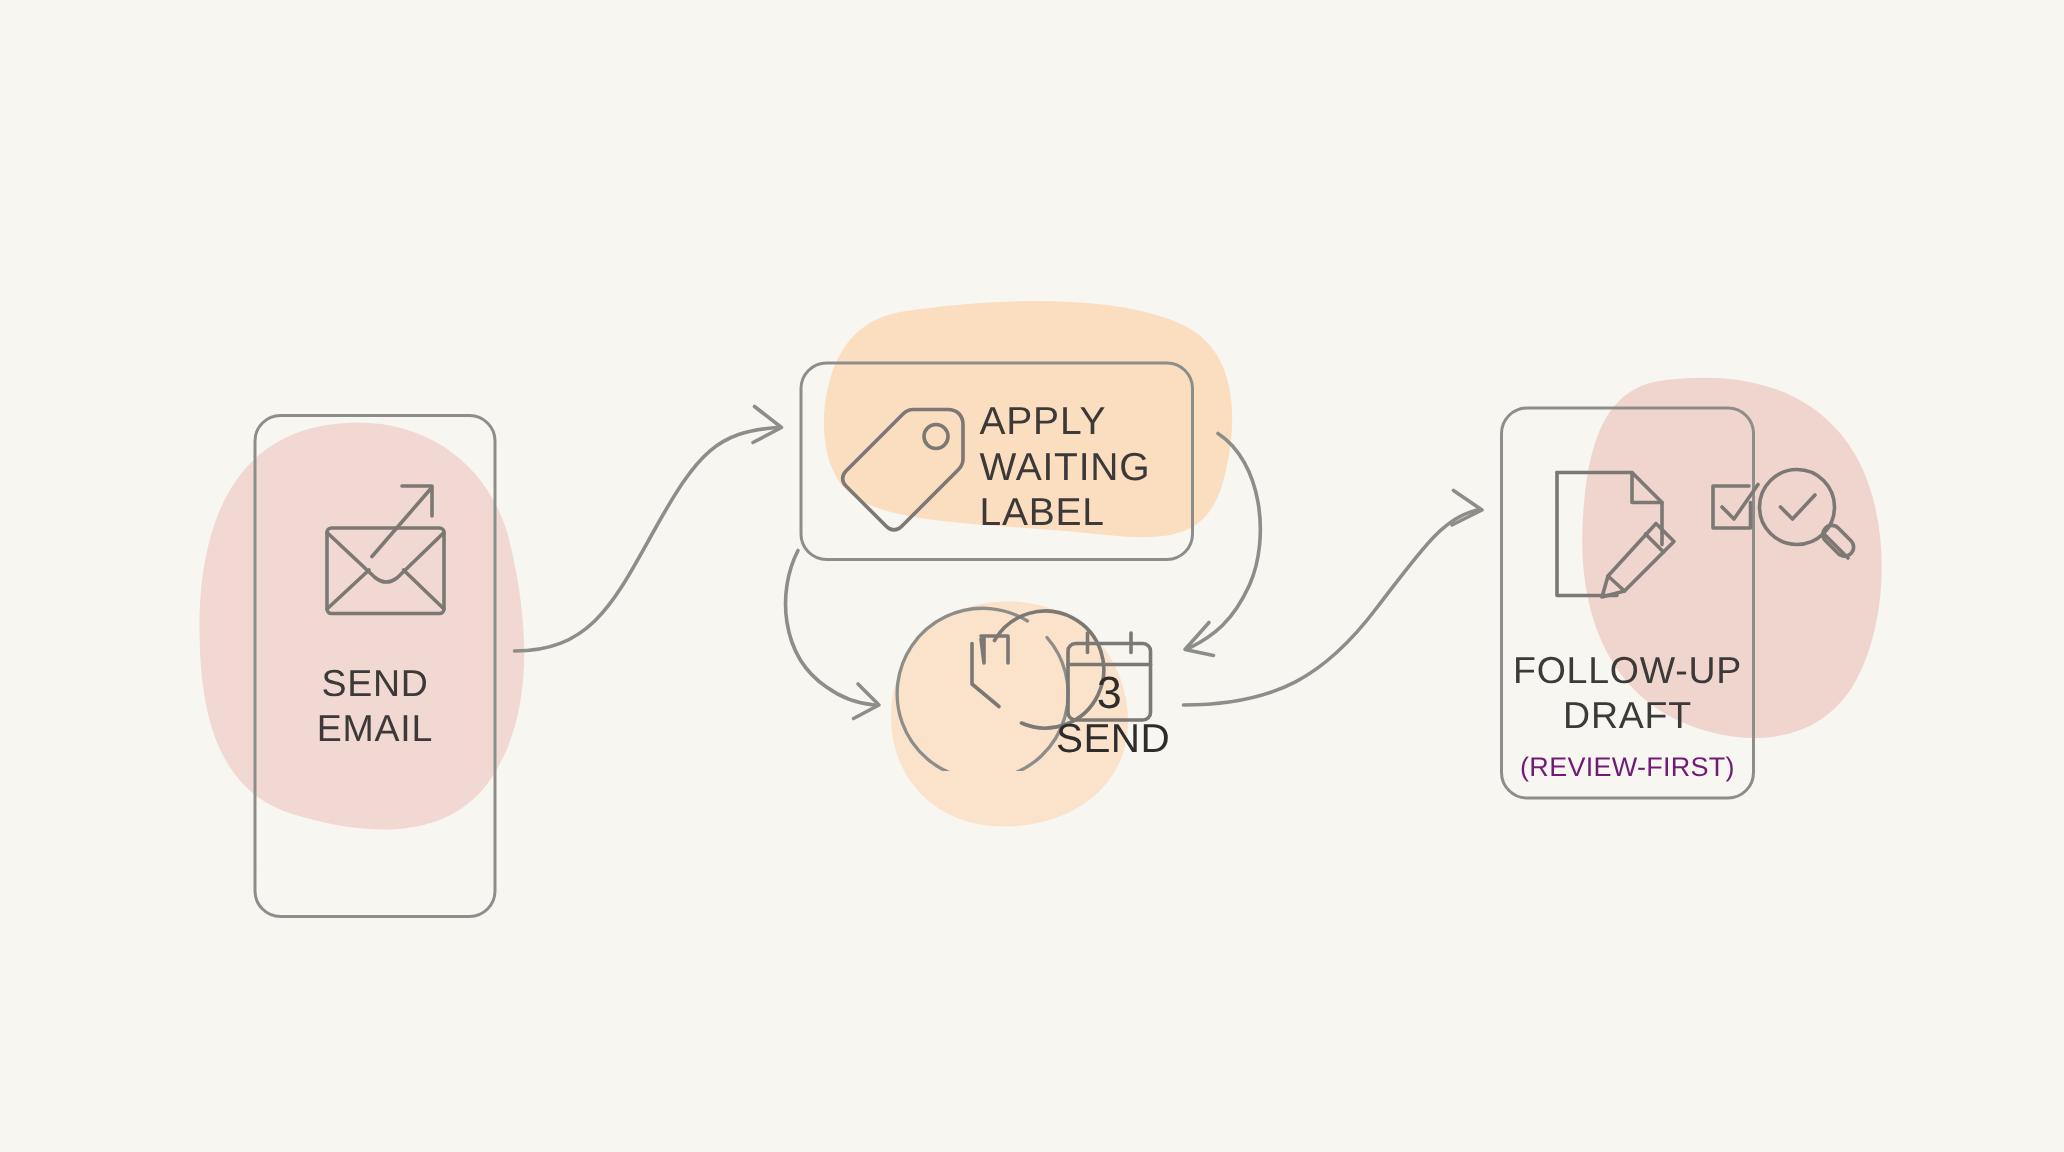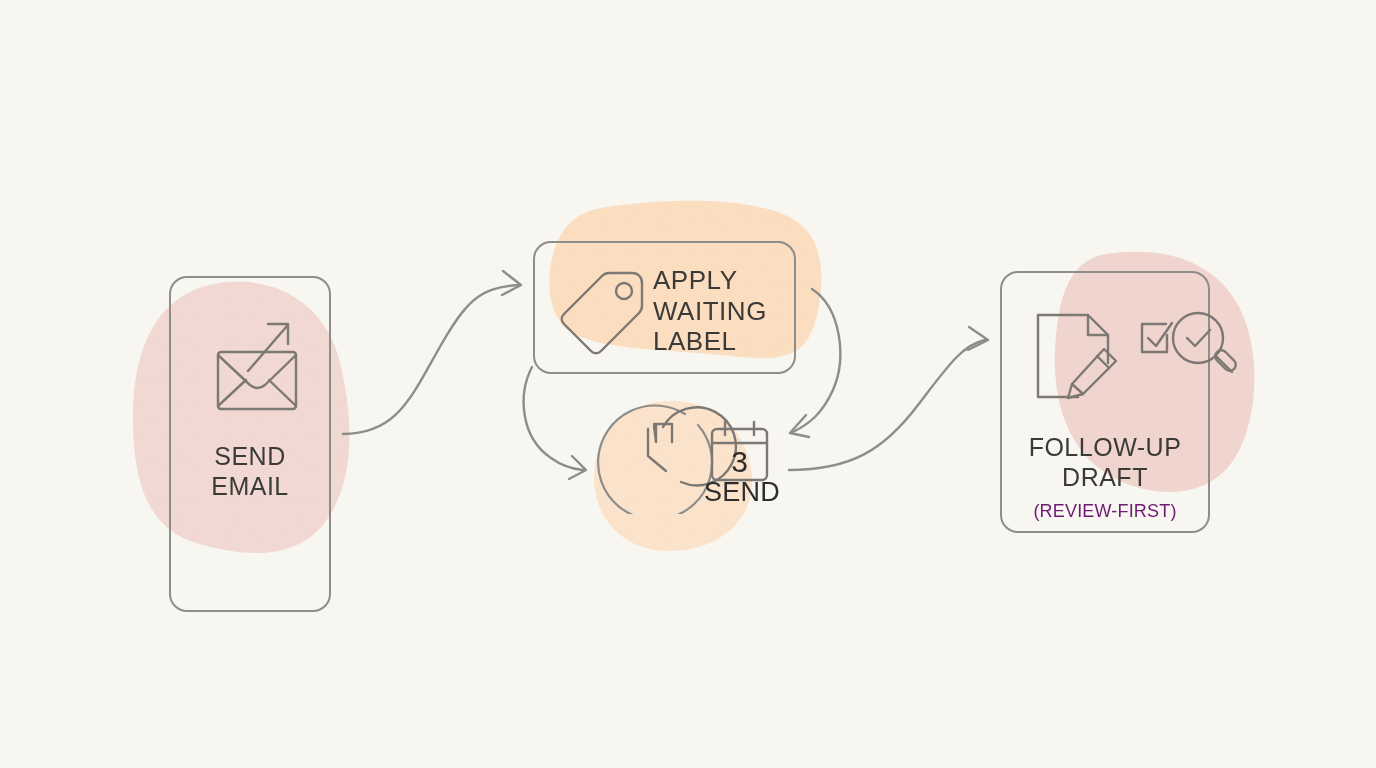--- a/index.html
+++ b/index.html
@@ -137,21 +137,21 @@
         <rect x="124" y="25" width="55" height="51" rx="5"></rect>
         <path d="M124,39 L179,39"></path>
         <path d="M137,18 L137,31"></path>
         <path d="M166,18 L166,31"></path>
       </g>
       <text x="151.5" y="68" text-anchor="middle" font-family="Liberation Sans, sans-serif" font-size="30" fill="#2f2d2c">3</text>
     </svg>
     <div class="days-text" style="left:116px; top:73px;">SEND</div>
   </div>
 
-  <div class="card" id="card-draft" style="left:1000px; top:253px; width:210px; height:262px;">
+  <div class="card" id="card-draft" style="left:1000px; top:253px; width:170px; height:262px;">
     <div class="icon-wrap" style="left:24px; top:28px; width:100px; height:110px;">
       <svg viewBox="0 0 100 110" width="100" height="110">
         <g fill="none" stroke="#7c7874" stroke-width="2.4" stroke-linecap="round" stroke-linejoin="round">
           <path d="M12,14 L62,14 L82,34 L82,62"></path>
           <path d="M12,14 L12,96 L52,96"></path>
           <path d="M62,14 L62,34 L82,34"></path>
           <path d="M78,48 L90,60 L57,93 L42,97 L46,83 Z"></path>
           <path d="M71,55 L83,67"></path>
           <path d="M46,83 L57,93"></path>
         </g>

